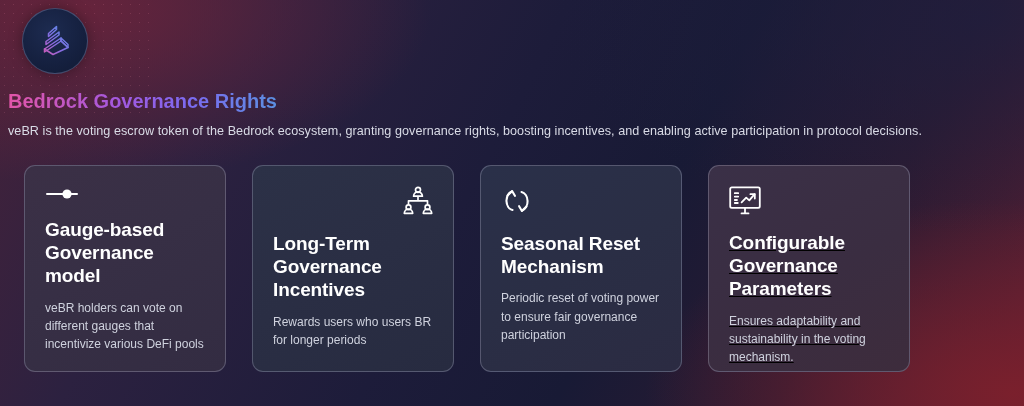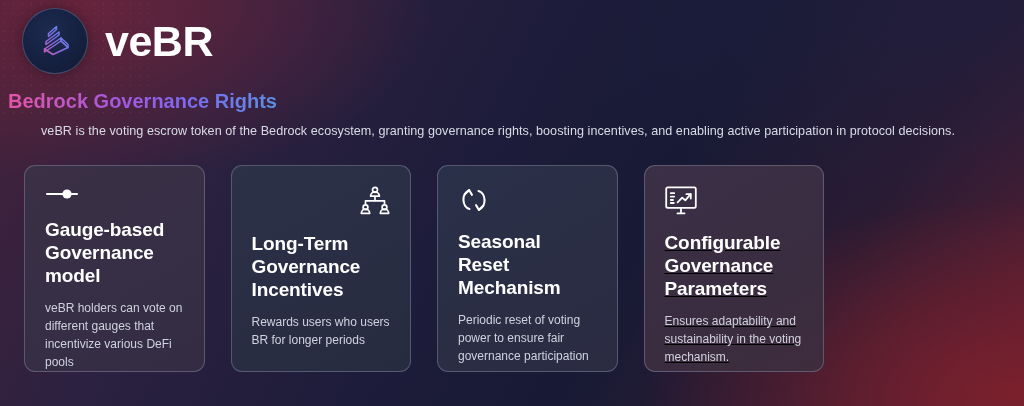--- a/index.html
+++ b/index.html
@@ -54,27 +54,26 @@
     background:linear-gradient(90deg, #e255a8 0%, #a259e0 42%, #7b6bf0 68%, #5b8fe0 100%);
     -webkit-background-clip:text; background-clip:text;
     -webkit-text-fill-color:transparent; color:transparent;
     display:inline-block;
   }
 
   .section-desc {
     margin-top:8px;
     font-size:12.6px; color:#d9dbe6; line-height:1.45;
     letter-spacing:0.05px;
-    text-align:center;
   }
 
   
   .cards {
     position:absolute; left:24px; top:165px;
-    width:800px; height:207px;
+    width:886px; height:207px;
     display:grid; grid-template-columns:repeat(4, 1fr); gap:26px;
   }
 
   .card {
     position:relative;
     border-radius:11px;
     border:1px solid rgba(186,190,215,0.30);
     padding:20px 20px 18px 20px;
     display:flex; flex-direction:column;
     overflow:hidden;
@@ -119,21 +118,20 @@
             <path d="M21.5 5.5 L13.5 12.5 L13.5 15.5 L21.5 8.5 Z"></path>
             <path d="M24 11 L11 20.5 L11 23.5 L24 14 Z"></path>
             <path d="M26 17 L9.5 28 L9.5 31 L26 20 Z"></path>
             <path d="M26 17 L33 23.5 L33 26.5 L26 20 Z"></path>
             <path d="M9.5 28 L18 33.5 L33 26.5 L26 20"></path>
           </g>
         </svg>
       </span>
     </div>
 
-    <div class="brand-title">veBR</div>
   </div>
 
   <div class="intro">
     <div class="section-title">Bedrock Governance Rights</div>
     <div class="section-desc">veBR is the voting escrow token of the Bedrock ecosystem, granting governance rights, boosting incentives, and enabling active participation in protocol decisions.</div>
   </div>
 
   <div class="cards">
 
     <div class="card card-1">

